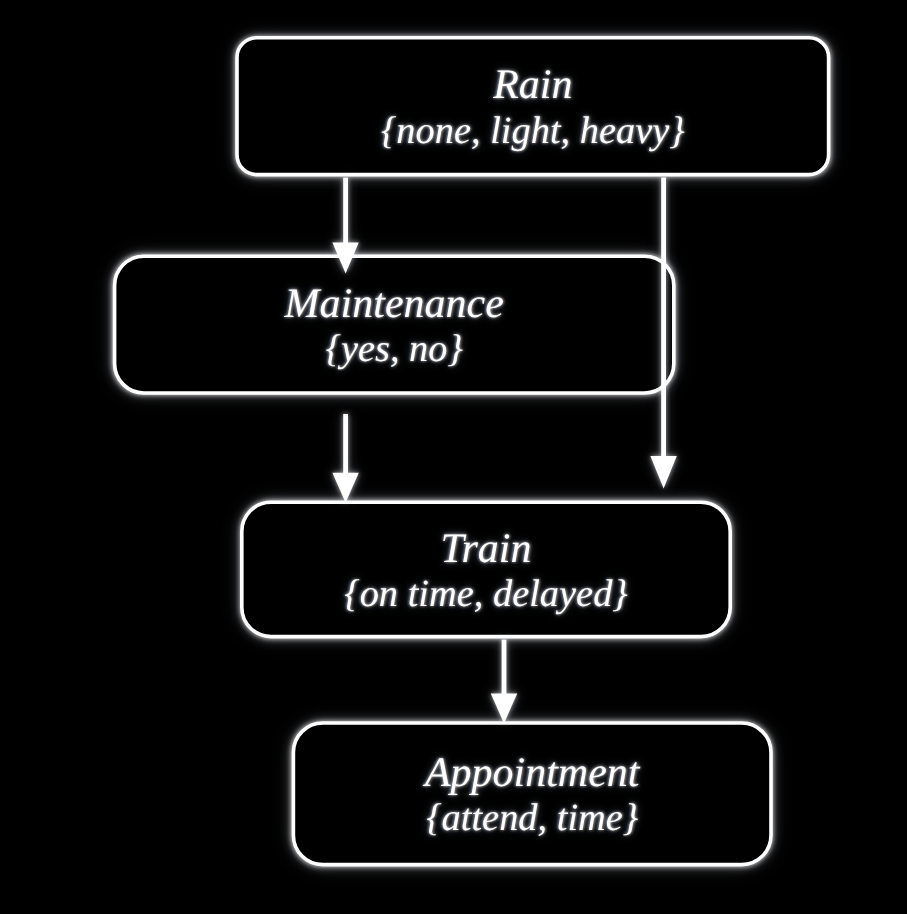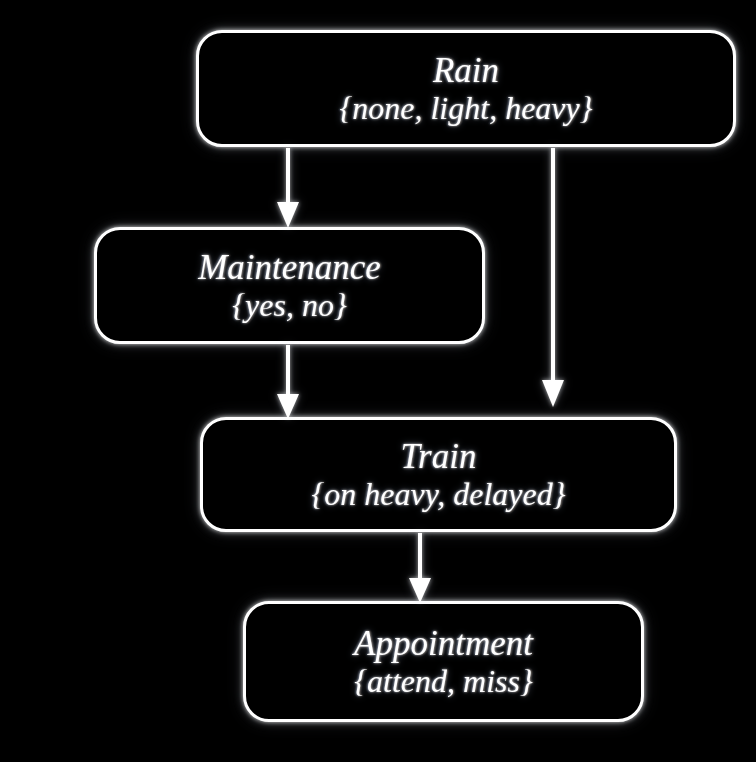--- a/index.html
+++ b/index.html
@@ -48,23 +48,23 @@
   }
   .node-name {
     font-size: 35px;
     margin-bottom: 1px;
   }
   .node-states {
     font-size: 32px;
   }
 
   
-  #node-rain        { left: 196px; top: 30px;  width: 540px; height: 117px; }
-  #node-maintenance { left: 94px;  top: 227px; width: 391px; height: 117px; }
-  #node-train       { left: 200px; top: 417px; width: 477px; height: 115px; }
+  #node-rain        { left: 196px; top: 30px;  width: 496px; height: 117px; border-radius: 18px; }
+  #node-maintenance { left: 94px;  top: 212px; width: 469px; height: 117px; }
+  #node-train       { left: 200px; top: 417px; width: 410px; height: 115px; }
   #node-appointment { left: 243px; top: 601px; width: 401px; height: 121px; }
 
   
   .edge {
     position: absolute;
     pointer-events: none;
   }
   .edge svg { display: block; overflow: visible; }
   .edge-path {
     stroke: #ffffff;
@@ -92,26 +92,26 @@
     <div class="node-line node-states">{none, light, heavy}</div>
   </div>
 
   <div class="node" id="node-maintenance">
     <div class="node-line node-name">Maintenance</div>
     <div class="node-line node-states">{yes, no}</div>
   </div>
 
   <div class="node" id="node-train">
     <div class="node-line node-name">Train</div>
-    <div class="node-line node-states">{on heavy, delayed}</div>
+    <div class="node-line node-states">{on time, delayed}</div>
   </div>
 
   <div class="node" id="node-appointment">
     <div class="node-line node-name">Appointment</div>
-    <div class="node-line node-states">{attend, miss}</div>
+    <div class="node-line node-states">{attend, time}</div>
   </div>
 
   <div class="edge" id="edge-rain-maintenance">
     <svg width="40" height="84" viewBox="0 0 40 84" class="edge-glow">
       <line class="edge-path" x1="20" y1="2" x2="20" y2="62"></line>
       <polygon class="edge-head" points="20,82 9,56 31,56"></polygon>
     </svg>
   </div>
 
   <div class="edge" id="edge-rain-train">

